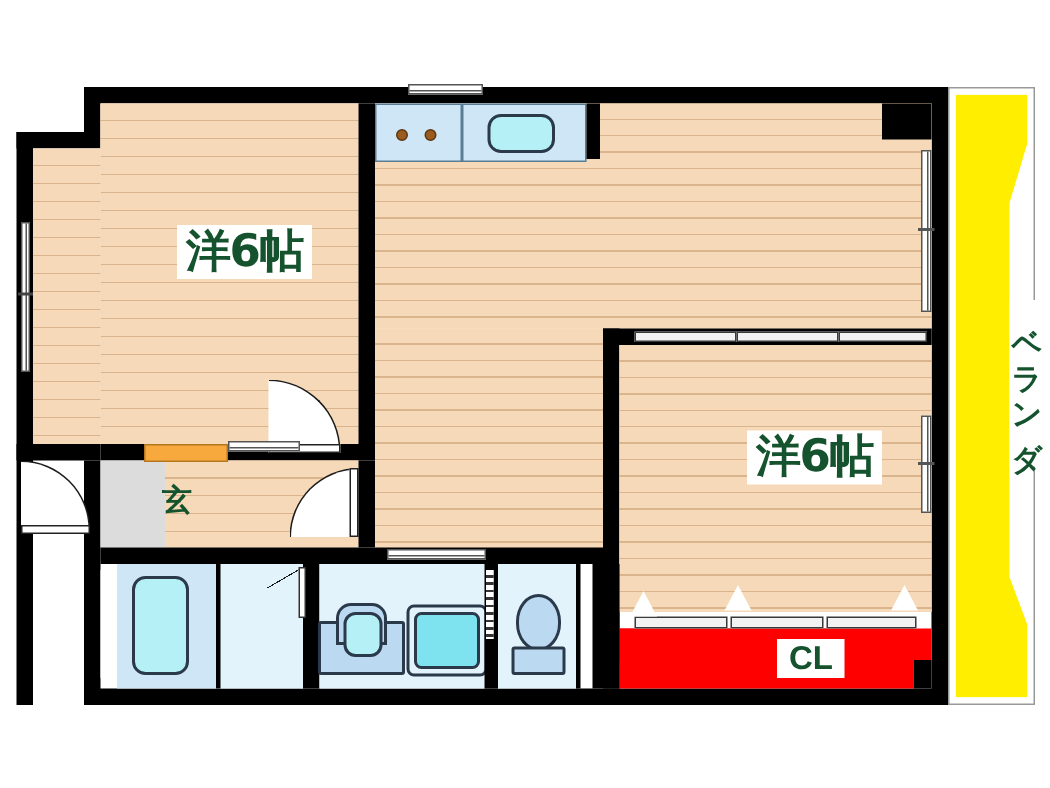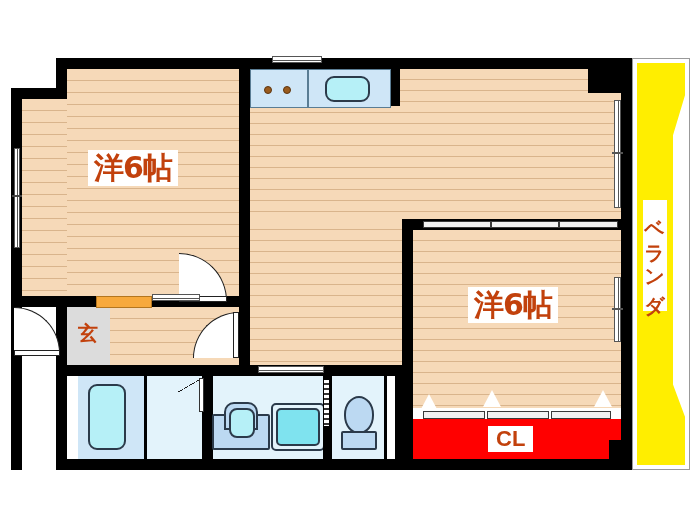--- a/index.html
+++ b/index.html
@@ -29,23 +29,23 @@
   }
   .tile-blue{background:#e3f3fb;}
   .tile-blue2{background:#cfe6f7;}
   .gray-floor{background:#dcdcdc;}
   .veranda{background:#ffee00;}
   .closet-red{background:#ff0000;}
   .white{background:#ffffff;}
 
   
   .label{
-    position:absolute;background:#ffffff;color:#c2410c;
+    position:absolute;background:#ffffff;color:#14532d;
     font-weight:700;line-height:1;white-space:nowrap;
-    display:flex;align-items:center;justify-content:center;
+    display:flex;align-items:center;justify-content:center;margin-left:30px;
   }
   .lbl-room{font-size:30px;letter-spacing:-1px;padding:3px 6px;}
   .lbl-ldk{font-size:37px;letter-spacing:1px;padding:4px 8px;}
   .lbl-cl{font-size:22px;padding:2px 8px;font-family:"Liberation Sans",sans-serif;}
   .lbl-gen{font-size:20px;padding:1px 3px;background:transparent;}
   .lbl-vert{
     font-size:20px;font-weight:700;background:#ffffff;
     writing-mode:vertical-rl;text-orientation:upright;
     padding:6px 2px;letter-spacing:2px;
   }

